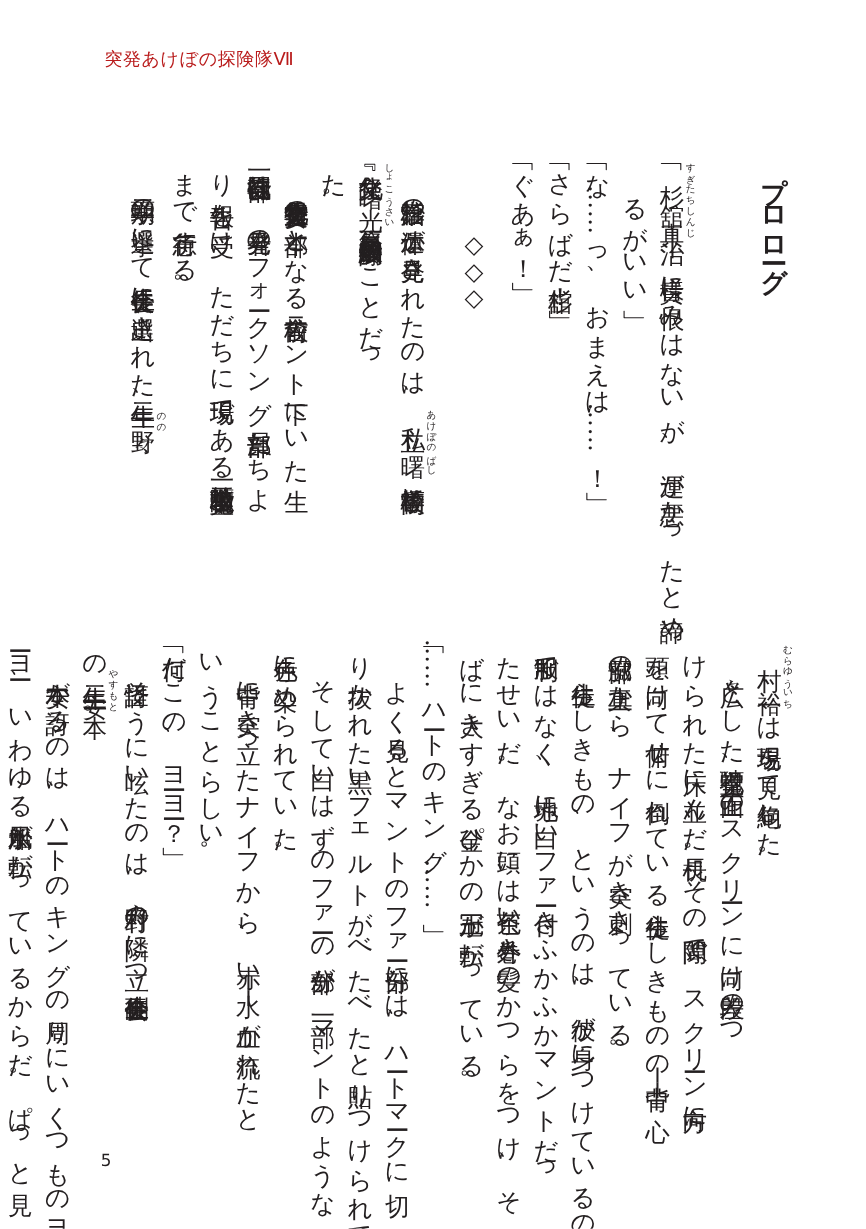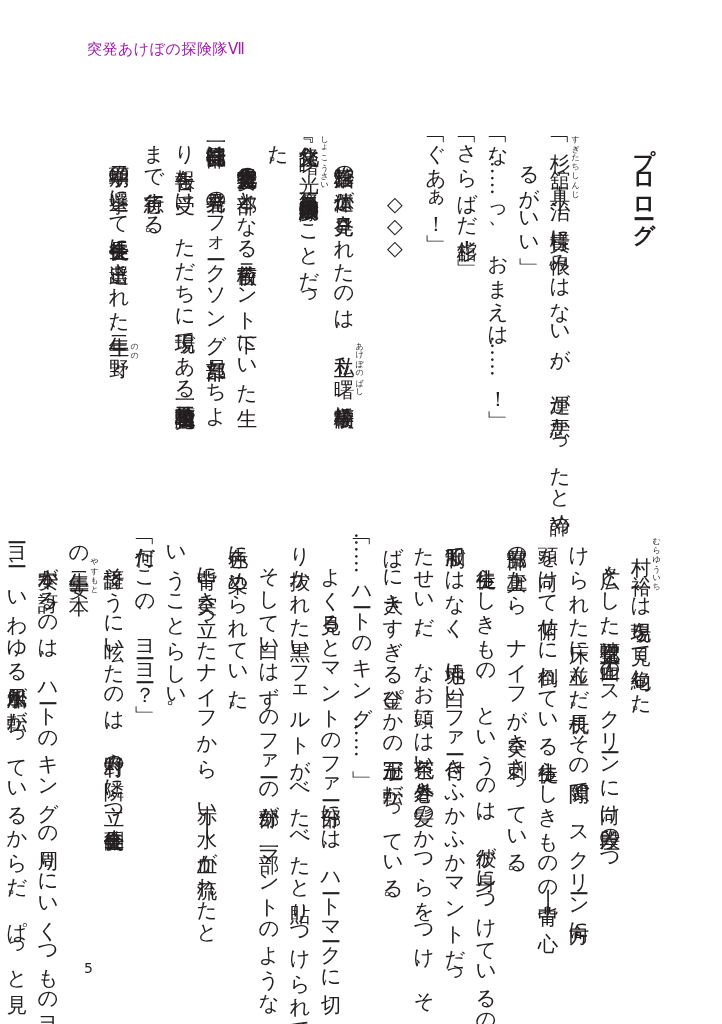--- a/index.html
+++ b/index.html
@@ -15,21 +15,21 @@
       color: #231f20;
       font-family: "DejaVu Serif", "Liberation Serif", serif;
     }
     .running-head {
       position: absolute;
       left: 87px;
       top: 40px;
       font-family: "DejaVu Sans", "Liberation Sans", sans-serif;
       font-size: 15px;
       letter-spacing: 0.5px;
-      color: #a21caf;
+      color: #b91c1c;
     }
     .page-number {
       position: absolute;
       left: 84px;
       top: 960px;
       font-family: "DejaVu Sans", "Liberation Sans", sans-serif;
       font-size: 14px;
       color: #231f20;
     }
     .block {

